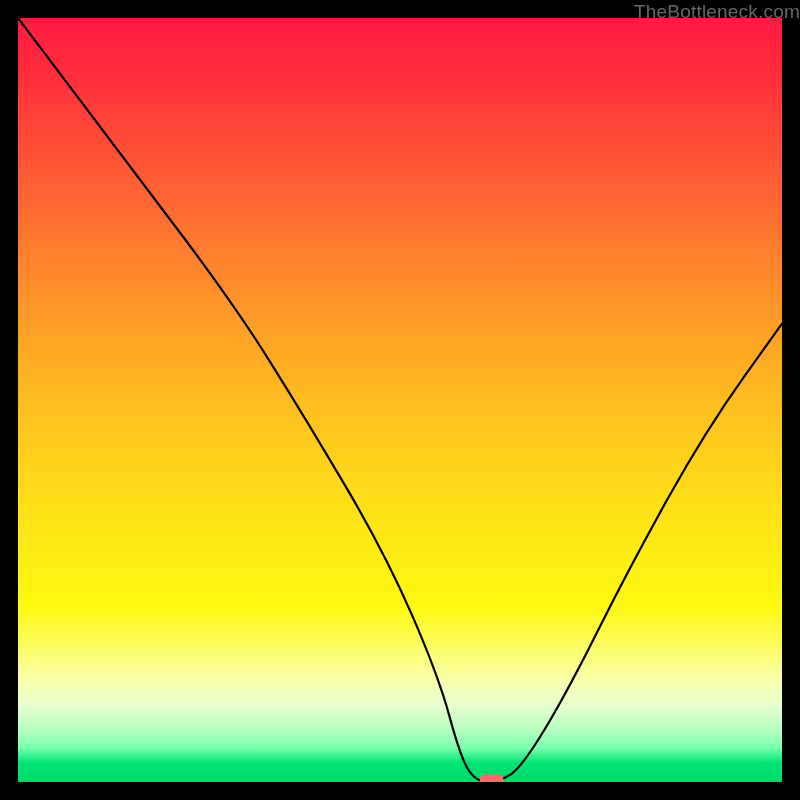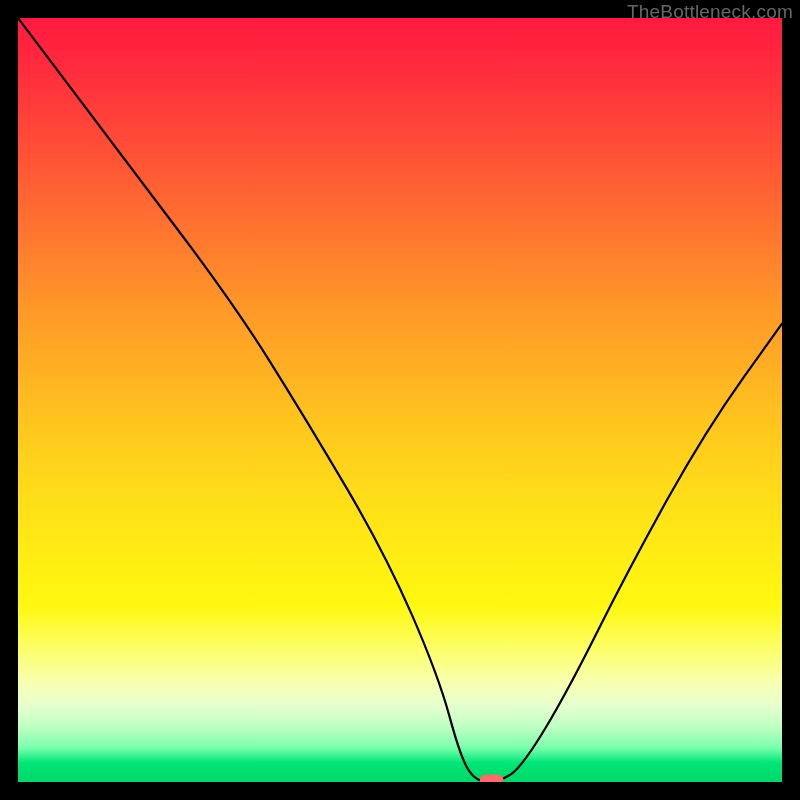--- a/index.html
+++ b/index.html
@@ -50,21 +50,21 @@
       #00d868 100%
     );
   }
   .svg-layer {
     position: absolute;
     left: 0; top: 0; width: 100%; height: 100%;
   }
   .watermark {
     position: absolute;
     top: 1px;
-    right: 7px;
+    right: 0;
     color: #666;
     font-size: 19px;
     font-weight: 500;
     letter-spacing: 0.2px;
     user-select: none;
   }
 </style>
 </head>
 <body>
 

